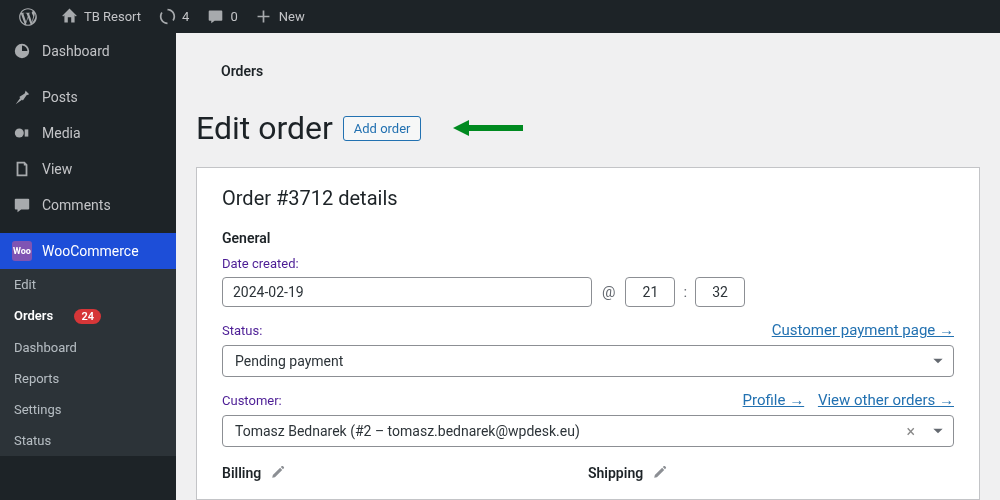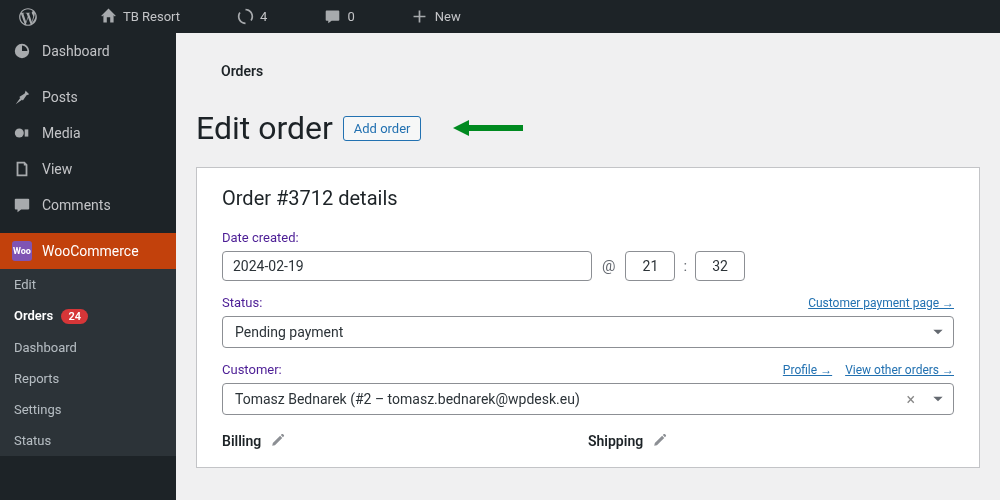--- a/index.html
+++ b/index.html
@@ -1,52 +1,52 @@
 <!DOCTYPE html>
 <html><head>
 <meta charset="utf-8">
 <style>
 * { margin: 0; padding: 0; box-sizing: border-box; font-family: -apple-system, BlinkMacSystemFont, "Segoe UI", Roboto, sans-serif; }
 body { width: 1000px; height: 500px; overflow: hidden; background: #f0f0f1; }
-.adminbar { height: 33px; background: #1d2327; color: #c3c4c7; display: flex; align-items: center; padding: 0 10px; font-size: 13px; gap: 39px; }
+.adminbar { height: 33px; background: #1d2327; color: #c3c4c7; display: flex; align-items: center; padding: 0 10px; font-size: 13px; }
 .adminbar-item { display: flex; align-items: center; padding: 0 8px; height: 100%; cursor: pointer; color: #c3c4c7; }
 .adminbar-icon { width: 20px; height: 20px; display: flex; align-items: center; justify-content: center; margin-right: 5px; }
 .adminbar-icon svg { fill: #a7aaad; }
 .layout { display: flex; height: calc(500px - 33px); }
 .sidebar { width: 176px; background: #1d2327; color: #c3c4c7; flex-shrink: 0; }
 .menu-item { display: flex; align-items: center; padding: 8px 12px; font-size: 14px; cursor: pointer; position: relative; }
-.menu-item.current { background: #c2410c; color: #fff; }
+.menu-item.current { background: #1d4ed8; color: #fff; }
 .menu-item.current::after { content: ''; position: absolute; right: -8px; top: 50%; transform: translateY(-50%); border: 8px solid transparent; border-right-color: #f0f0f1; }
 .menu-icon { width: 20px; height: 20px; margin-right: 10px; display: flex; align-items: center; justify-content: center; }
 .menu-icon svg { fill: #a7aaad; }
 .woo-badge { width: 20px; height: 20px; background: #7f54b3; border-radius: 3px; display: flex; align-items: center; justify-content: center; margin-right: 10px; }
 .woo-badge span { color: #fff; font-size: 9px; font-weight: bold; }
 .submenu { background: #2c3338; }
 .submenu-item { padding: 8px 12px 8px 14px; font-size: 13px; color: rgba(240,246,252,0.7); cursor: pointer; }
 .submenu-item.current { color: #fff; font-weight: 600; }
-.count-badge { display: inline-block; background: #d63638; color: #fff; border-radius: 9px; padding: 1px 7px; font-size: 11px; margin-left: 5px; font-weight: 600; }
+.count-badge { display: inline-block; background: #d63638; color: #fff; border-radius: 9px; padding: 1px 7px; font-size: 11px; margin-left: 18px; font-weight: 600; }
 .main { flex: 1; padding: 20px 20px 0 20px; overflow: hidden; }
 .page-heading { font-size: 14px; color: #1d2327; font-weight: 600; margin-bottom: 30px; padding-left: 25px; padding-top: 10px; }
 .title-row { display: flex; align-items: center; margin-bottom: 20px; }
 .page-title { font-size: 32px; font-weight: 400; color: #1d2327; margin-right: 10px; }
 .add-btn { border: 1px solid #2271b1; color: #2271b1; background: #f6f7f7; padding: 4px 10px; font-size: 13px; border-radius: 3px; cursor: pointer; }
 .arrow-annotation { margin-left: 30px; }
 .arrow-annotation svg { display: block; }
 .panel { background: #fff; border: 1px solid #c3c4c7; padding: 18px 25px; }
 .panel-title { font-size: 20px; font-weight: 400; color: #1d2327; margin-bottom: 20px; }
 .section-label { font-size: 14px; font-weight: 600; color: #1d2327; margin-bottom: 10px; }
 .field-label { font-size: 13px; color: #4c1d95; margin-bottom: 6px; display: block; }
 .field-row { display: flex; align-items: center; margin-bottom: 14px; }
 .input { border: 1px solid #8c8f94; border-radius: 4px; padding: 6px 10px; font-size: 14px; color: #2c3338; background: #fff; }
 .date-input { width: 370px; }
 .at-sep { margin: 0 10px; color: #646970; font-size: 15px; }
 .time-sep { margin: 0 8px; color: #646970; font-size: 15px; }
 .small-input { width: 50px; text-align: center; }
 .label-row { display: flex; justify-content: space-between; align-items: baseline; margin-bottom: 6px; }
-.link-row { font-size: 12px; }
+.link-row { font-size: 15px; }
 .link-row a { color: #2271b1; text-decoration: underline; cursor: pointer; margin-left: 10px; }
 .select-wrap { position: relative; width: 100%; display: flex; align-items: center; border: 1px solid #8c8f94; border-radius: 4px; background: #fff; }
 .select-text { flex: 1; padding: 7px 12px; font-size: 14px; color: #2c3338; }
 .select-caret { width: 30px; display: flex; align-items: center; justify-content: center; }
 .select-caret svg { fill: #646970; }
 .clear-x { padding: 0 8px; color: #888; font-size: 16px; cursor: pointer; }
 .cols { display: flex; margin-top: 18px; }
 .col { flex: 1; display: flex; align-items: center; }
 .col .section-label { margin-bottom: 0; }
 .pencil { width: 16px; height: 16px; margin-left: 8px; cursor: pointer; }
@@ -169,20 +169,21 @@
       <span class="arrow-annotation">
         <svg width="75" height="20" viewBox="0 0 75 20">
             <path d="M12 10 L72 10" stroke="#008a20" stroke-width="6" fill="none"></path>
             <path d="M2 10 L18 2 L18 18 Z" fill="#008a20"></path>
           </svg>
       </span>
     </div>
 
     <div class="panel">
       <h2 class="panel-title">Order #3712 details</h2>
+      <div class="section-label">General</div>
 
       <label class="field-label">Date created:</label>
       <div class="field-row">
         <input class="input date-input" value="2024-02-19" style="">
         <span class="at-sep">@</span>
         <input class="input small-input" value="21" style="">
         <span class="time-sep">:</span>
         <input class="input small-input" value="32" style="">
       </div>
 

